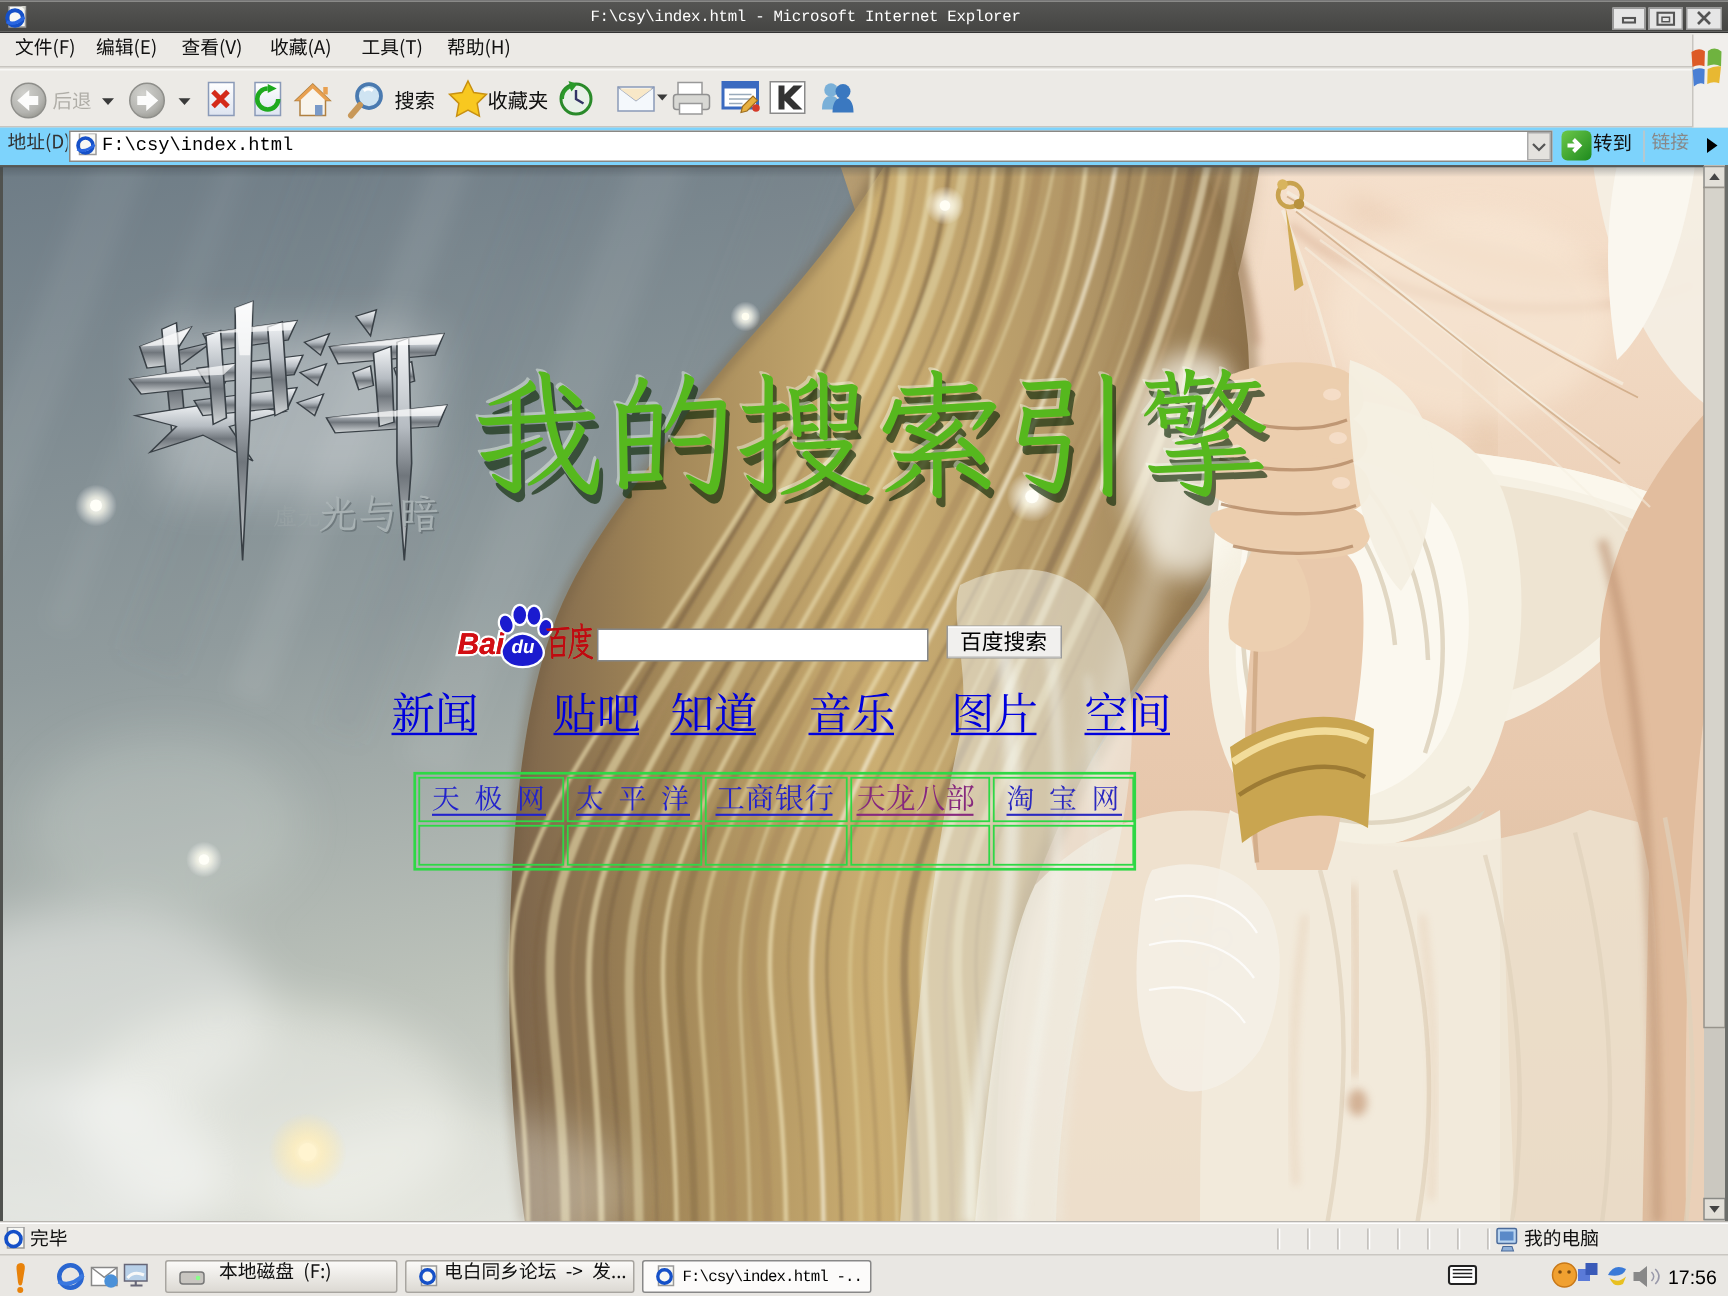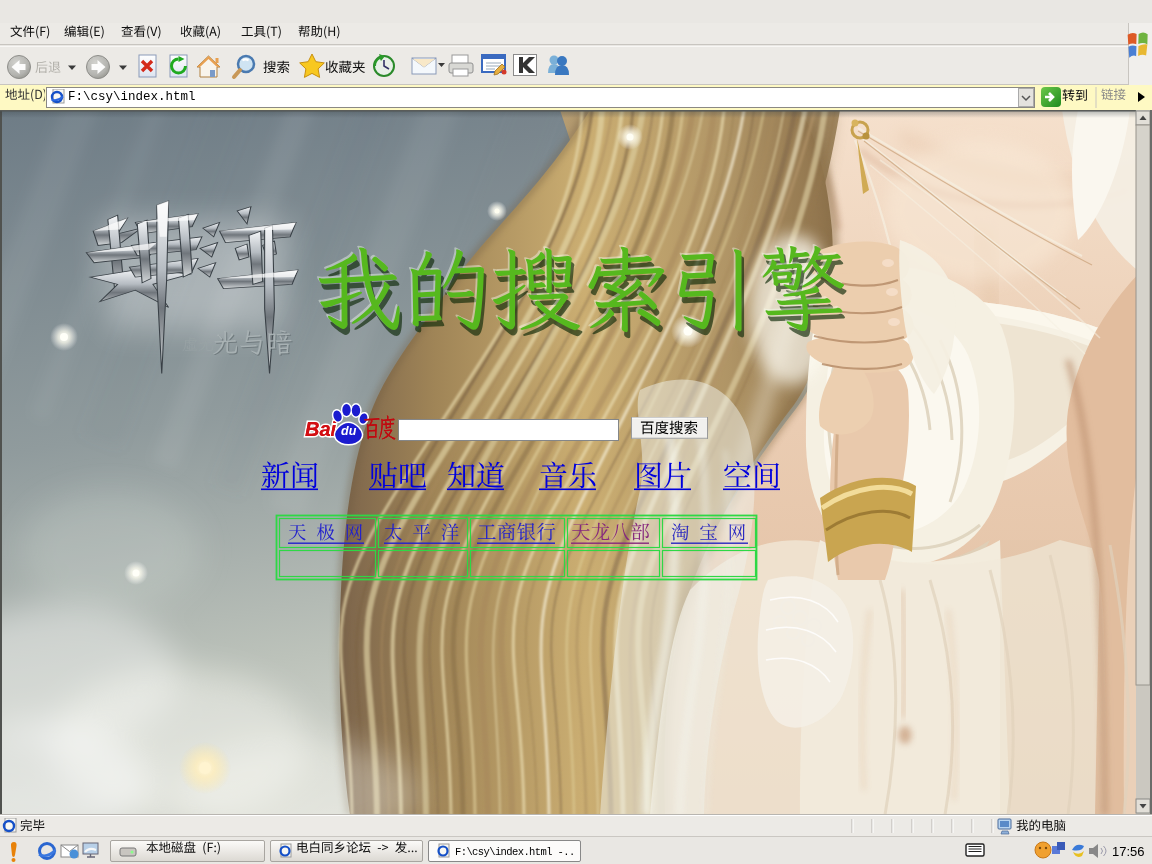--- a/index.html
+++ b/index.html
@@ -98,20 +98,39 @@
       <path id="gsa8bba" d="M107 -768C168 -718 245 -647 281 -601L332 -658C294 -702 215 -771 154 -818ZM622 -842C573 -722 470 -575 315 -472C332 -460 355 -433 366 -416C491 -504 583 -614 648 -723C722 -607 829 -491 924 -424C936 -443 960 -470 977 -483C873 -547 753 -673 685 -791L703 -828ZM806 -427C735 -375 626 -314 535 -269V-472H460V-62C460 29 490 53 598 53C621 53 782 53 806 53C902 53 925 15 935 -124C914 -128 883 -141 866 -154C860 -36 852 -15 802 -15C766 -15 630 -15 603 -15C545 -15 535 -22 535 -61V-193C635 -238 763 -304 856 -364ZM190 60V59C204 38 232 16 396 -116C387 -130 375 -159 368 -179L269 -102V-526H40V-453H197V-91C197 -42 166 -9 149 6C161 17 182 44 190 60Z"></path>
       <path id="gsa575b" d="M419 -762V-690H896V-762ZM388 39C417 26 461 19 844 -25C861 13 876 49 887 77L959 46C926 -36 855 -176 798 -282L731 -257C757 -207 786 -149 813 -92L477 -56C540 -153 602 -276 653 -399H945V-471H368V-399H562C515 -272 447 -147 425 -111C399 -71 380 -44 361 -39C370 -17 384 22 388 39ZM34 -122 57 -46C147 -85 264 -138 375 -189L359 -255L242 -205V-528H357V-599H242V-828H164V-599H38V-528H164V-173C115 -153 70 -135 34 -122Z"></path>
       <path id="gsa2d" d="M46 -245H302V-315H46Z"></path>
       <path id="gsa3e" d="M38 -146 518 -335V-407L38 -596V-517L274 -429L424 -373V-369L274 -313L38 -226Z"></path>
       <path id="gsa53d1" d="M673 -790C716 -744 773 -680 801 -642L860 -683C832 -719 774 -781 731 -826ZM144 -523C154 -534 188 -540 251 -540H391C325 -332 214 -168 30 -57C49 -44 76 -15 86 1C216 -79 311 -181 381 -305C421 -230 471 -165 531 -110C445 -49 344 -7 240 18C254 34 272 62 280 82C392 51 498 5 589 -61C680 6 789 54 917 83C928 62 948 32 964 16C842 -7 736 -50 648 -108C735 -185 803 -285 844 -413L793 -437L779 -433H441C454 -467 467 -503 477 -540H930L931 -612H497C513 -681 526 -753 537 -830L453 -844C443 -762 429 -685 411 -612H229C257 -665 285 -732 303 -797L223 -812C206 -735 167 -654 156 -634C144 -612 133 -597 119 -594C128 -576 140 -539 144 -523ZM588 -154C520 -212 466 -281 427 -361H742C706 -279 652 -211 588 -154Z"></path>
       <path id="gsa2e" d="M139 13C175 13 205 -15 205 -56C205 -98 175 -126 139 -126C102 -126 73 -98 73 -56C73 -15 102 13 139 13Z"></path>
     </defs>
   </svg>
 <div id="win">
 
+<div class="abs" style="left:0;top:0;width:1152px;height:22px;background:linear-gradient(#555553,#454543);border-top:1px solid #777;border-bottom:1px solid #333">
+  <svg class="abs" style="left:3px;top:3px" width="16" height="16" viewBox="0 0 16 16">
+    <rect x="3" y="0" width="11" height="14" fill="#f8f8f4" stroke="#9a9a9a" stroke-width="1"></rect>
+    <path d="M14 0 l-3 0 3 3 z" fill="#d0d0c8"></path>
+    <circle cx="7" cy="8" r="5.2" fill="none" stroke="#1550c8" stroke-width="2.6"></circle>
+    <path d="M1.5 10.5 Q7 13.5 13 7.5" fill="none" stroke="#2a66e0" stroke-width="2.2"></path>
+  </svg>
+  <div class="abs" style="left:0;top:5px;width:1074px;text-align:center;color:#fff;font:10.5px 'Liberation Mono',monospace;letter-spacing:-0.2px;white-space:pre">F:\csy\index.html - Microsoft Internet Explorer</div>
+
+  <div class="abs" style="left:1075px;top:4px;width:22px;height:15px;background:#e6e6e6;border:1px solid #9a9a9a"></div>
+  <div class="abs" style="left:1099px;top:4px;width:23px;height:15px;background:#e6e6e6;border:1px solid #9a9a9a"></div>
+  <div class="abs" style="left:1124px;top:4px;width:24px;height:15px;background:#e6e6e6;border:1px solid #9a9a9a"></div>
+  <svg class="abs" style="left:1075px;top:4px" width="75" height="15" viewBox="0 0 75 15">
+    <rect x="7" y="7" width="8" height="3" fill="none" stroke="#555" stroke-width="1.4"></rect>
+    <rect x="30" y="3.5" width="11" height="8" fill="none" stroke="#555" stroke-width="1.4"></rect>
+    <rect x="33" y="6.5" width="5" height="3" fill="none" stroke="#555" stroke-width="1"></rect>
+    <path d="M57 3 l8 8 M65 3 l-8 8" stroke="#555" stroke-width="1.8" fill="none"></path>
+  </svg>
+</div>
 
 <div class="abs" style="left:0;top:23px;width:1152px;height:22px;background:#eceae6;border-bottom:1px solid #c8c5c0">
   <svg class="abs" style="left:0;top:0" width="1130" height="22">
         <g fill="#111">
           <use href="#gsa6587" transform="translate(10.0 13.0) scale(0.012500 0.012500)"></use>
           <use href="#gsa4ef6" transform="translate(22.5 13.0) scale(0.012500 0.012500)"></use>
           <use href="#gsa28" transform="translate(35.0 13.0) scale(0.012500 0.012500)"></use>
           <use href="#gsa46" transform="translate(39.2 13.0) scale(0.012500 0.012500)"></use>
           <use href="#gsa29" transform="translate(46.1 13.0) scale(0.012500 0.012500)"></use>
         </g>
@@ -241,21 +260,21 @@
         <use href="#gsa641c" transform="translate(263.0 26.0) scale(0.013500 0.013500)"></use>
         <use href="#gsa7d22" transform="translate(276.5 26.0) scale(0.013500 0.013500)"></use>
       </g>
       <g fill="#111">
         <use href="#gsa6536" transform="translate(325.0 26.0) scale(0.013500 0.013500)"></use>
         <use href="#gsa85cf" transform="translate(338.5 26.0) scale(0.013500 0.013500)"></use>
         <use href="#gsa5939" transform="translate(352.0 26.0) scale(0.013500 0.013500)"></use>
       </g>
     </svg>
 
-<div class="abs" style="left:0;top:85px;width:1152px;height:25px;background:#fef9c3">
+<div class="abs" style="left:0;top:85px;width:1152px;height:25px;background:#7dd3fc">
   <svg class="abs" style="left:0;top:0" width="45" height="25">
         <g fill="#333">
           <use href="#gsa5730" transform="translate(5.0 14.0) scale(0.012500 0.012500)"></use>
           <use href="#gsa5740" transform="translate(17.5 14.0) scale(0.012500 0.012500)"></use>
           <use href="#gsa28" transform="translate(30.0 14.0) scale(0.012500 0.012500)"></use>
           <use href="#gsa44" transform="translate(34.2 14.0) scale(0.012500 0.012500)"></use>
           <use href="#gsa29" transform="translate(42.8 14.0) scale(0.012500 0.012500)"></use>
         </g>
       </svg>
   <div class="abs" style="left:46px;top:2px;width:989px;height:21px;background:#fff;border:1px solid #8a8884"></div>

